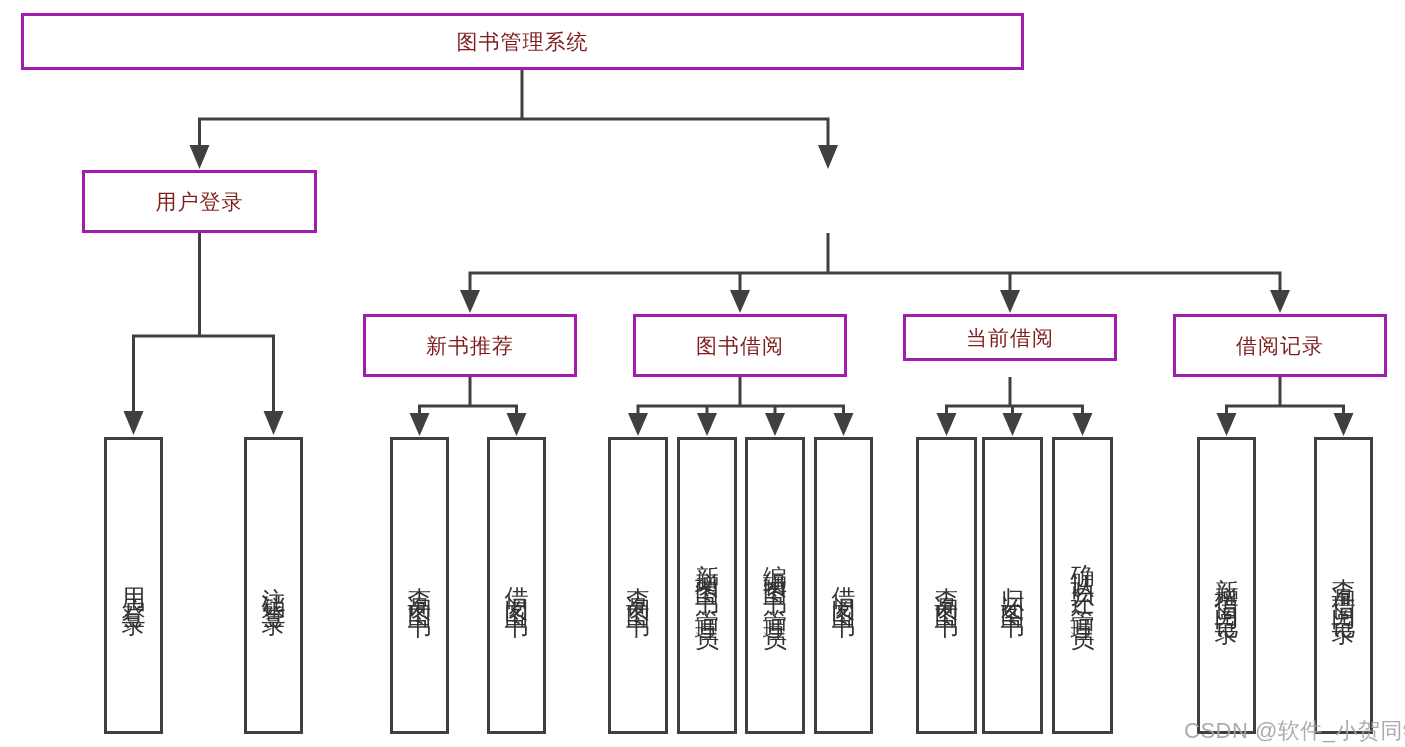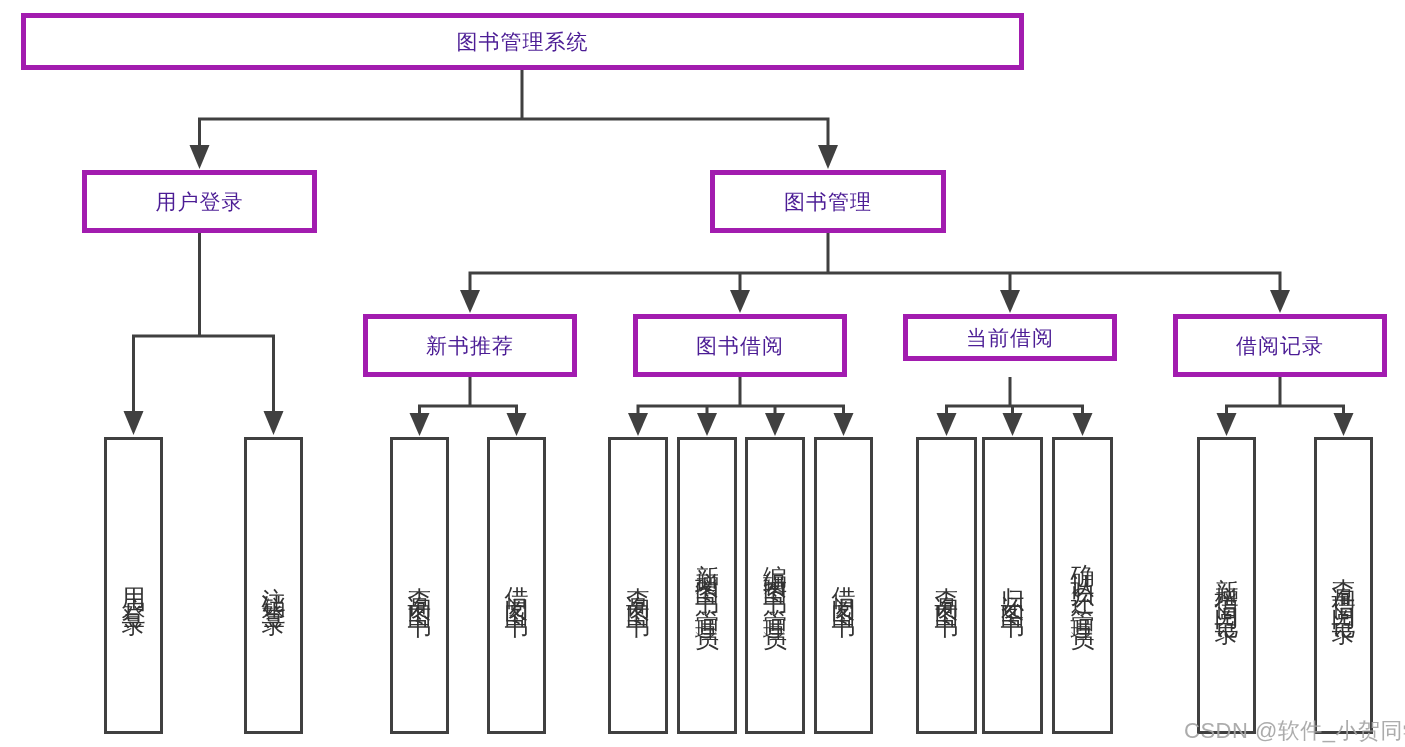--- a/index.html
+++ b/index.html
@@ -6,24 +6,24 @@
   #canvas{
     position:relative;
     width:1405px;height:747px;
     background:#ffffff;
     font-family:"Liberation Sans","DejaVu Sans",sans-serif;
     overflow:hidden;
   }
   .hbox{
     position:absolute;
     box-sizing:border-box;
-    border:5px solid #a21caf;
+    border:3px solid #a21caf;
     background:#ffffff;
     display:flex;align-items:center;justify-content:center;
-    font-size:21px;color:#4c1d95;
+    font-size:21px;color:#7f1d1d;
     letter-spacing:1px;
     z-index:2;
   }
   .vbox{
     position:absolute;
     top:437px;height:297px;
     box-sizing:border-box;
     border:3px solid #404040;
     background:#ffffff;
     display:flex;align-items:center;justify-content:center;
@@ -95,21 +95,20 @@
       <polygon points="1072.5,413 1092.5,413 1082.5,436"></polygon>
 
       <polygon points="1216.5,413 1236.5,413 1226.5,436"></polygon>
       <polygon points="1333.5,413 1353.5,413 1343.5,436"></polygon>
     </g>
   </svg>
 
   <div class="hbox" style="left:21px;top:13px;width:1003px;height:57px;">图书管理系统</div>
 
   <div class="hbox" style="left:82px;top:170px;width:235px;height:63px;">用户登录</div>
-  <div class="hbox" style="left:710px;top:170px;width:236px;height:63px;">图书管理</div>
 
   <div class="hbox" style="left:363px;top:314px;width:214px;height:63px;">新书推荐</div>
   <div class="hbox" style="left:633px;top:314px;width:214px;height:63px;">图书借阅</div>
   <div class="hbox" style="left:903px;top:314px;width:214px;height:47px;">当前借阅</div>
   <div class="hbox" style="left:1173px;top:314px;width:214px;height:63px;">借阅记录</div>
 
   <div class="vbox" style="left:104px;width:59px;">用户登录</div>
   <div class="vbox" style="left:244px;width:59px;">注销登录</div>
 
   <div class="vbox" style="left:390px;width:59px;">查询图书</div>

